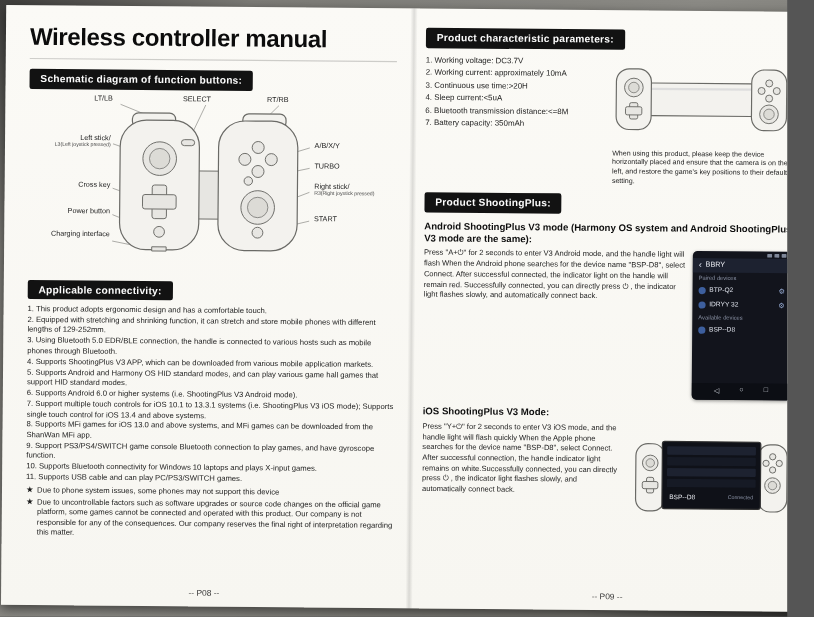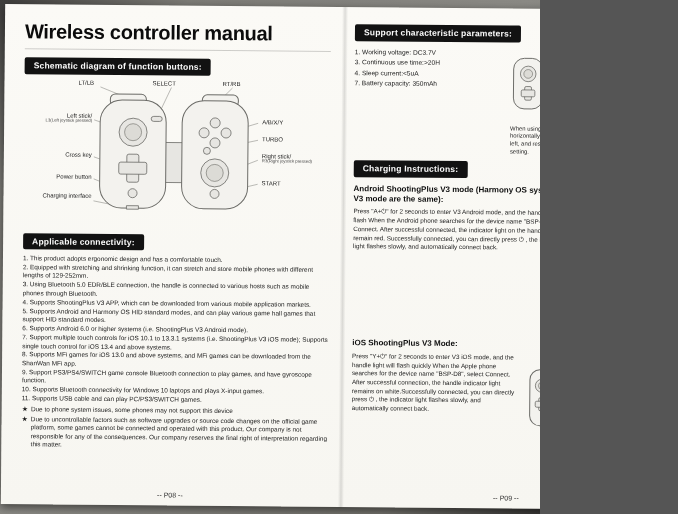--- a/index.html
+++ b/index.html
@@ -1,17 +1,17 @@
 <!DOCTYPE html>
 <html lang="en"><head>
 <meta charset="utf-8">
 <style>
   html,body{margin:0;padding:0;}
   body{font-family:"Liberation Sans","DejaVu Sans",sans-serif;background:#555;}
-  .scene{position:relative;width:540px;height:514px;overflow:hidden;
+  .scene{position:relative;width:656px;height:514px;overflow:hidden;
          background:linear-gradient(135deg,#3f3e3c 0%,#7d7c77 18%,#8b8a85 50%,#76756f 85%,#3c3b39 100%);}
   .spread{position:absolute;left:3px;top:7px;width:672px;height:500px;
           background:linear-gradient(180deg,#fbfaf6 0%,#f7f6f1 100%);
           transform:rotate(0.5deg);box-shadow:0 3px 10px rgba(0,0,0,.55);
           display:flex;}
   .seam{position:absolute;left:337px;top:0;bottom:0;width:6px;
         background:linear-gradient(90deg,rgba(0,0,0,0) 0%,rgba(0,0,0,.12) 50%,rgba(0,0,0,0) 100%);}
   .page{position:relative;box-sizing:border-box;color:#1d1d1d;}
   .page-left{width:338px;padding:16px 12px 8px 20px;}
   .page-right{width:334px;padding:14px 16px 8px 12px;}
@@ -165,27 +165,29 @@
       </div>
       <div class="note">
         <span class="star">★</span>
         <span>Due to uncontrollable factors such as software upgrades or source code changes on the official game platform, some games cannot be connected and operated with this product. Our company is not responsible for any of the consequences. Our company reserves the final right of interpretation regarding this matter.</span>
       </div>
 
       <div class="pnum">-- P08 --</div>
     </div>
 
     <div class="page page-right">
-      <div class="banner">Support characteristic parameters:</div>
+      <div class="banner">Product characteristic parameters:</div>
 
       <div class="params-wrap">
         <div class="params">
           <div>1. Working voltage: DC3.7V</div>
+          <div>2. Working current: approximately 10mA</div>
           <div>3. Continuous use time:&gt;20H</div>
           <div>4. Sleep current:&lt;5uA</div>
+          <div>6. Bluetooth transmission distance:&lt;=8M</div>
           <div>7. Battery capacity: 350mAh</div>
         </div>
         <div class="params-right">
           <svg width="148" height="70" viewBox="0 0 150 72">
             <rect class="c-body" x="30" y="22" width="90" height="28" rx="3"></rect>
             <rect x="32" y="26" width="86" height="2" fill="#ddd"></rect>
             <rect class="c-body" x="2" y="10" width="30" height="52" rx="11"></rect>
             <rect class="c-body" x="118" y="10" width="30" height="52" rx="11"></rect>
             <circle class="c-part" cx="17" cy="26" r="8"></circle>
               <circle class="c-inner" cx="17" cy="26" r="4.5"></circle>
@@ -195,21 +197,21 @@
               <circle class="c-part" cx="126.5" cy="28" r="3"></circle>
             <circle class="c-part" cx="139.5" cy="28" r="3"></circle>
               <circle class="c-part" cx="133" cy="34.5" r="3"></circle>
             <circle class="c-part" cx="133" cy="48" r="8"></circle>
               <circle class="c-inner" cx="133" cy="48" r="4.5"></circle>
           </svg>
           <div class="placement">When using this product, please keep the device horizontally placed and ensure that the camera is on the left, and restore the game's key positions to their default setting.</div>
         </div>
       </div>
 
-      <div class="banner mt6">Charging Instructions:</div>
+      <div class="banner mt6">Product ShootingPlus:</div>
 
       <div class="head-bold">Android ShootingPlus V3 mode (Harmony OS system and Android ShootingPlus V3 mode are the same):</div>
 
       <div class="mode-flex">
         <div class="mode-text">Press "A+⏻" for 2 seconds to enter V3 Android mode, and the handle light will flash When the Android phone searches for the device name "BSP-D8", select Connect. After successful connected, the indicator light on the handle will remain red. Successfully connected, you can directly press ⏻ , the indicator light flashes slowly, and automatically connect back.</div>
 
         <div class="phone">
           <div class="ph-status">
               <i></i>
               <i></i>

